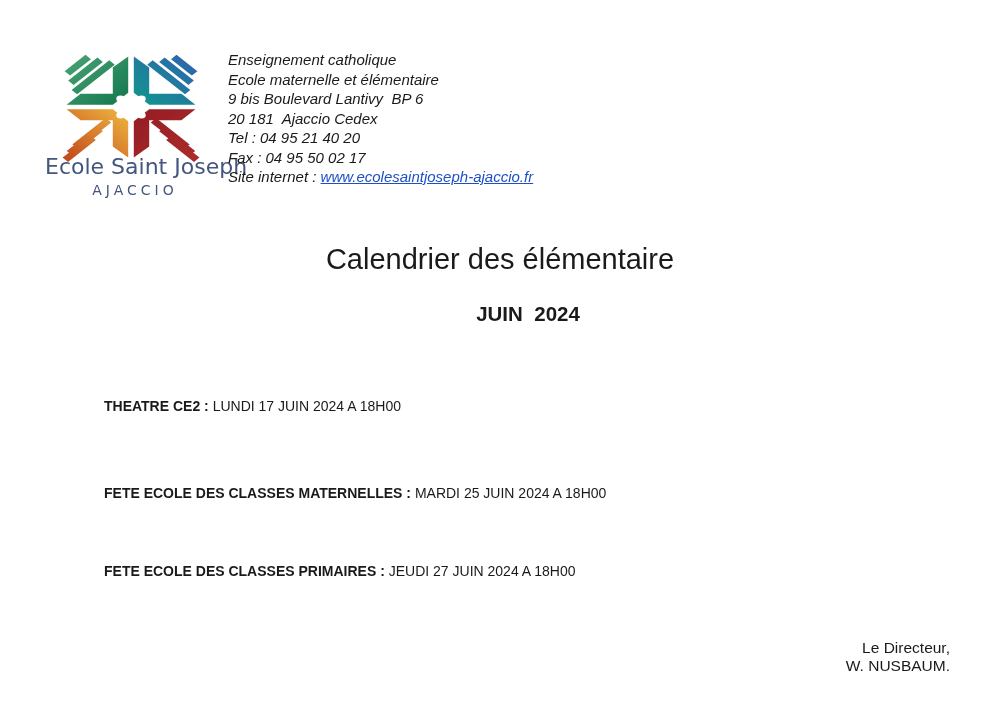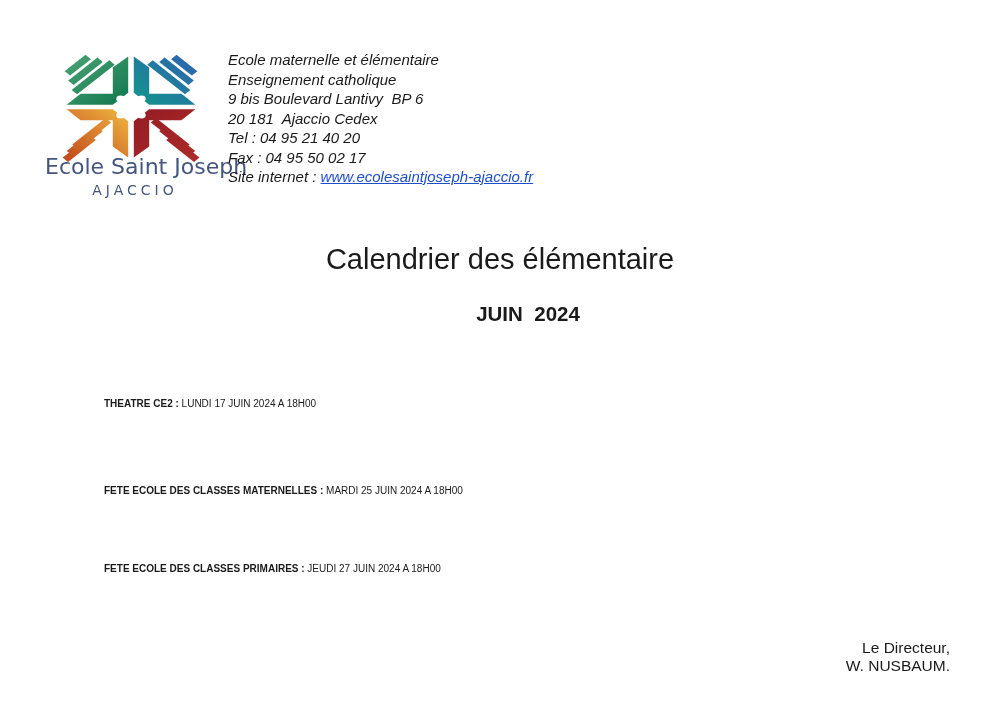--- a/index.html
+++ b/index.html
@@ -38,21 +38,21 @@
   
   .doc-title{
     position:absolute;left:0;top:243px;width:100%;text-align:center;
     font-size:29px;color:var(--text);
   }
   .doc-subtitle{
     position:absolute;left:0;top:302px;width:100%;text-align:center;
     font-size:20.5px;font-weight:bold;color:var(--text);white-space:pre;padding-left:28px;
   }
   .event-line{
-    position:absolute;left:104px;font-size:10px;color:var(--text);
+    position:absolute;left:104px;font-size:14px;color:var(--text);
   }
   .event-line .label{font-weight:bold;}
   .event-1{top:398px;}
   .event-2{top:485px;}
   .event-3{top:563px;}
 
   .signature-block{
     position:absolute;left:730px;top:639px;width:220px;text-align:right;
     font-size:15.5px;color:var(--text);
   }
@@ -112,22 +112,22 @@
       <line x1="148" y1="144" x2="184" y2="180" stroke="url(#gBR)" stroke-width="11" stroke-linecap="square"></line>
       <line x1="158" y1="160" x2="190" y2="192" stroke="url(#gBR)" stroke-width="11" stroke-linecap="square"></line>
       <circle cx="115" cy="115" r="6" fill="#ffffff"></circle>
     </g>
   </svg>
   <div class="logo-name">Ecole Saint Joseph</div>
   <div class="logo-city">AJACCIO</div>
 </div>
 
 <div class="contact-block">
+  <div class="contact-line">Enseignement catholique</div>
   <div class="contact-line">Ecole maternelle et élémentaire</div>
-  <div class="contact-line">Enseignement catholique</div>
   <div class="contact-line">9 bis Boulevard Lantivy  BP 6</div>
   <div class="contact-line">20 181  Ajaccio Cedex</div>
   <div class="contact-line">Tel : 04 95 21 40 20</div>
   <div class="contact-line">Fax : 04 95 50 02 17</div>
   <div class="contact-line"><span class="pre">Site internet : </span><span class="contact-link">www.ecolesaintjoseph-ajaccio.fr</span></div>
 </div>
 
 <div class="doc-title">Calendrier des élémentaire</div>
 <div class="doc-subtitle">JUIN  2024</div>
 

